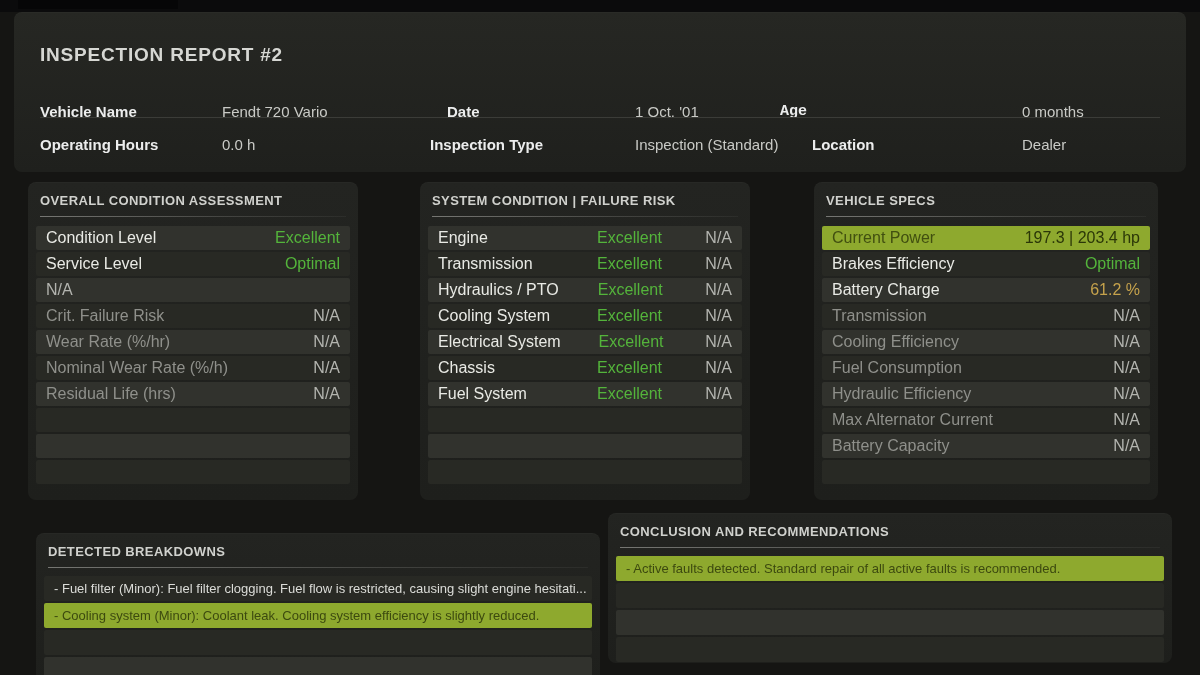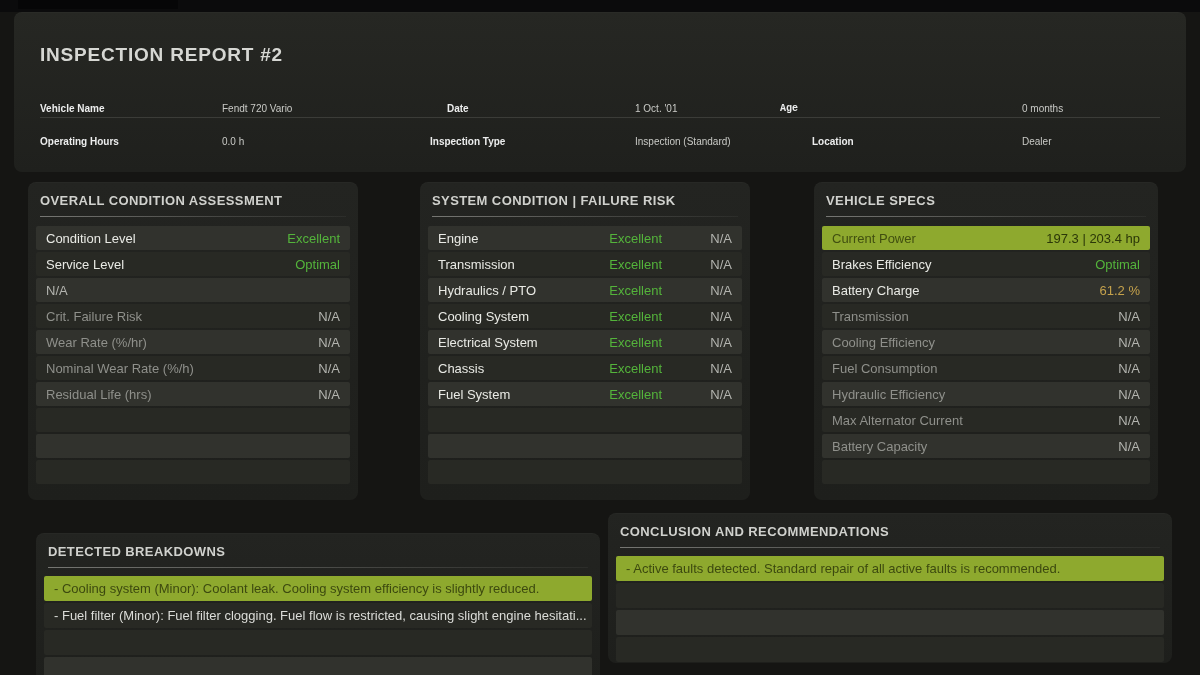--- a/index.html
+++ b/index.html
@@ -18,38 +18,38 @@
     background:linear-gradient(180deg,#232421 0%, #1e1f1c 100%);
     border-radius:8px;
     box-shadow:0 1px 0 rgba(255,255,255,0.02) inset;
   }
   #header-panel { left:14px; top:12px; width:1172px; height:160px; background:linear-gradient(180deg,#262723 0%, #1f201d 100%); }
   .report-title {
     position:absolute; left:26px; top:32px;
     font-size:19px; font-weight:bold; letter-spacing:0.8px;
     color:#d6d7d3;
   }
-  .hf { position:absolute; font-size:10px; white-space:nowrap; }
+  .hf { position:absolute; font-size:15px; white-space:nowrap; }
   .hf.lbl { font-weight:bold; color:#eceded; }
   .hf.val { color:#c9cac6; }
   .hsep { position:absolute; left:26px; right:26px; height:1px; background:#3b3c38; }
 
   .section-title {
     font-size:13px; font-weight:bold; letter-spacing:0.4px;
     color:#d0d1cd; padding:11px 12px 0 12px; white-space:nowrap;
   }
   .underline {
     height:1px; margin:8px 12px 0 12px;
     background:linear-gradient(90deg, rgba(220,220,215,0.45) 0%, rgba(220,220,215,0.18) 60%, rgba(220,220,215,0.05) 100%);
   }
   .rows { padding:9px 8px 0 8px; }
   .row {
     height:24px; margin-bottom:2px; border-radius:2px;
     display:flex; align-items:center; padding:0 10px;
-    font-size:13px; white-space:nowrap; overflow:hidden;
+    font-size:16px; white-space:nowrap; overflow:hidden;
   }
   .row.light { background:#31322d; }
   .row.dark  { background:#282924; }
   .row.lime  { background:#8ea92e;gap:19px; }
   .lbl-cell { flex:1; color:#e9eae5; font-weight:normal; }
   .lbl-cell.bright { color:#e9eae5; }
   .lbl-cell.dim { color:#8f908b; }
   .val-cell { text-align:right; }
   .na    { color:#b3b4af; }
   .green { color:#54b43b; }
@@ -225,22 +225,22 @@
       <span class="val-cell na">N/A</span>
     </div>
     <div class="row dark"></div>
   </div>
 </div>
 
 <div class="panel" id="breakdowns-panel">
   <div class="section-title">DETECTED BREAKDOWNS</div>
   <div class="underline"></div>
   <div class="rows" style="padding-top:8px;">
+    <div class="brow dark">- Fuel filter (Minor): Fuel filter clogging. Fuel flow is restricted, causing slight engine hesitati...</div>
     <div class="brow lime">- Cooling system (Minor): Coolant leak. Cooling system efficiency is slightly reduced.</div>
-    <div class="brow dark">- Fuel filter (Minor): Fuel filter clogging. Fuel flow is restricted, causing slight engine hesitati...</div>
     <div class="brow dark"></div>
     <div class="brow light"></div>
   </div>
 </div>
 
 <div class="panel" id="conclusion-panel">
   <div class="section-title">CONCLUSION AND RECOMMENDATIONS</div>
   <div class="underline"></div>
   <div class="rows" style="padding-top:8px;">
     <div class="brow lime">- Active faults detected. Standard repair of all active faults is recommended.</div>

